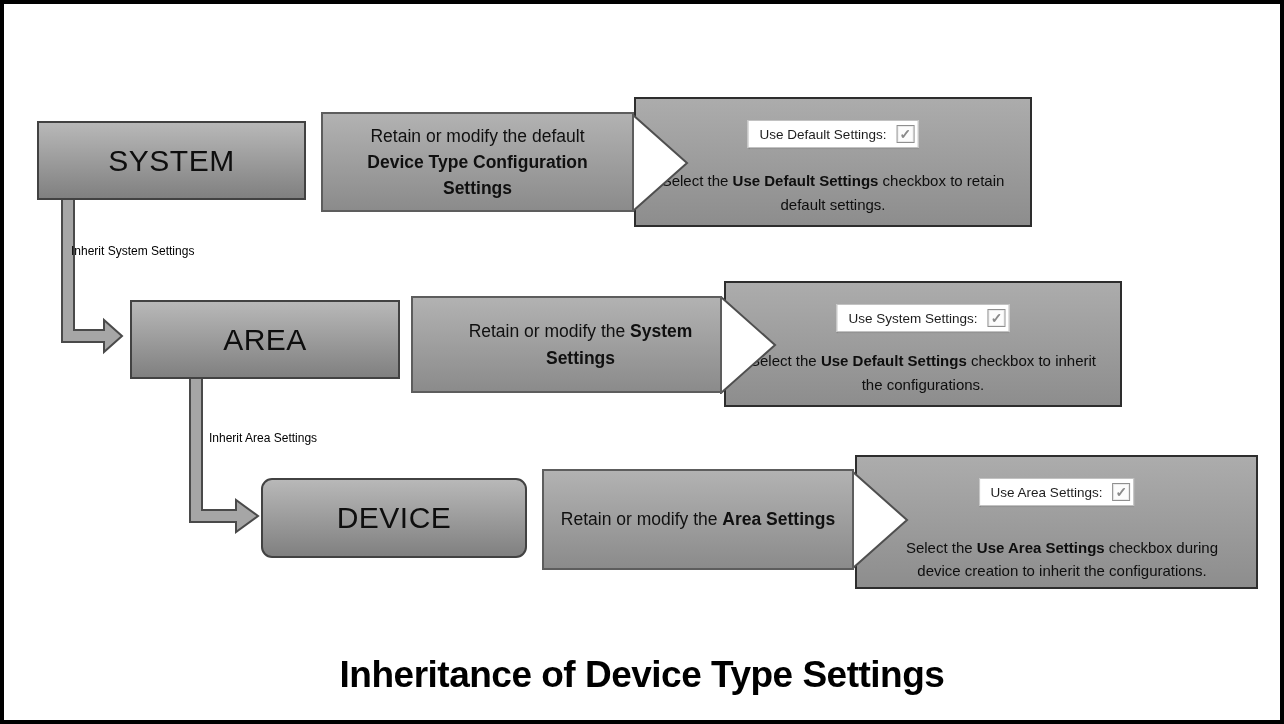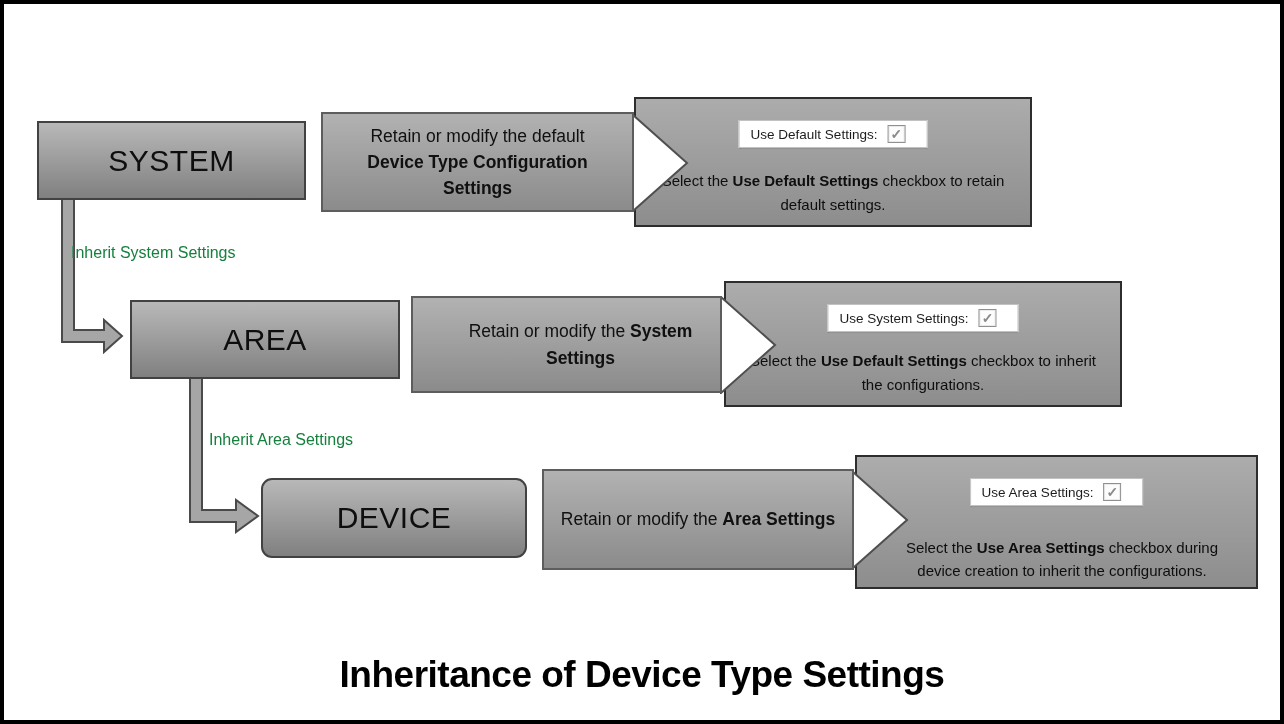--- a/index.html
+++ b/index.html
@@ -33,21 +33,21 @@
     position:absolute;background:linear-gradient(#acacac,#8d8d8d);
     border:2px solid #2d2d2d;box-sizing:border-box;
   }
   .b1{left:630px;top:93px;width:398px;height:130px;}
   .b2{left:720px;top:277px;width:398px;height:126px;text-decoration:underline;}
   .b3{left:851px;top:451px;width:403px;height:134px;}
   
   .pill{
     position:absolute;top:21px;left:50%;transform:translateX(-50%);
     display:flex;align-items:center;gap:10px;background:#fff;
-    border:1px solid #c2c2c2;padding:4px 21px 4px 11px;font-size:13.5px;
+    border:1px solid #c2c2c2;padding:4px 3px 4px 11px;font-size:13.5px;
     color:#1d1d1d;white-space:nowrap;box-shadow:0 1px 1px rgba(0,0,0,0.15);
   }
   .cb{
     width:16px;height:16px;flex:0 0 auto;background:#fcfcfc;
     border:1px solid #8f8f8f;box-shadow:inset 0 0 0 1px #eaeaea;
     display:flex;align-items:center;justify-content:center;
   }
   .chk{color:#8a8a8a;font-size:14px;font-weight:700;line-height:1;}
   
   .result{
@@ -58,21 +58,21 @@
   
   .tri{position:absolute;}
   .t1{left:628px;top:110px;}
   .t2{left:716px;top:292px;}
   .t3{left:848px;top:467px;}
   
   .arrow{position:absolute;}
   .a1{left:56px;top:194px;}
   .a2{left:184px;top:373px;}
   
-  .conn-label{position:absolute;font-size:16px;color:#15803d;}
+  .conn-label{position:absolute;font-size:12px;color:#000000;}
   .lab1{left:67px;top:240px;}
   .lab2{left:205px;top:427px;}
   
   .title{
     position:absolute;left:0;right:0;top:650px;text-align:center;
     font-size:37px;font-weight:700;letter-spacing:-0.5px;color:#000;
   }
 </style>
 </head>
 <body>

